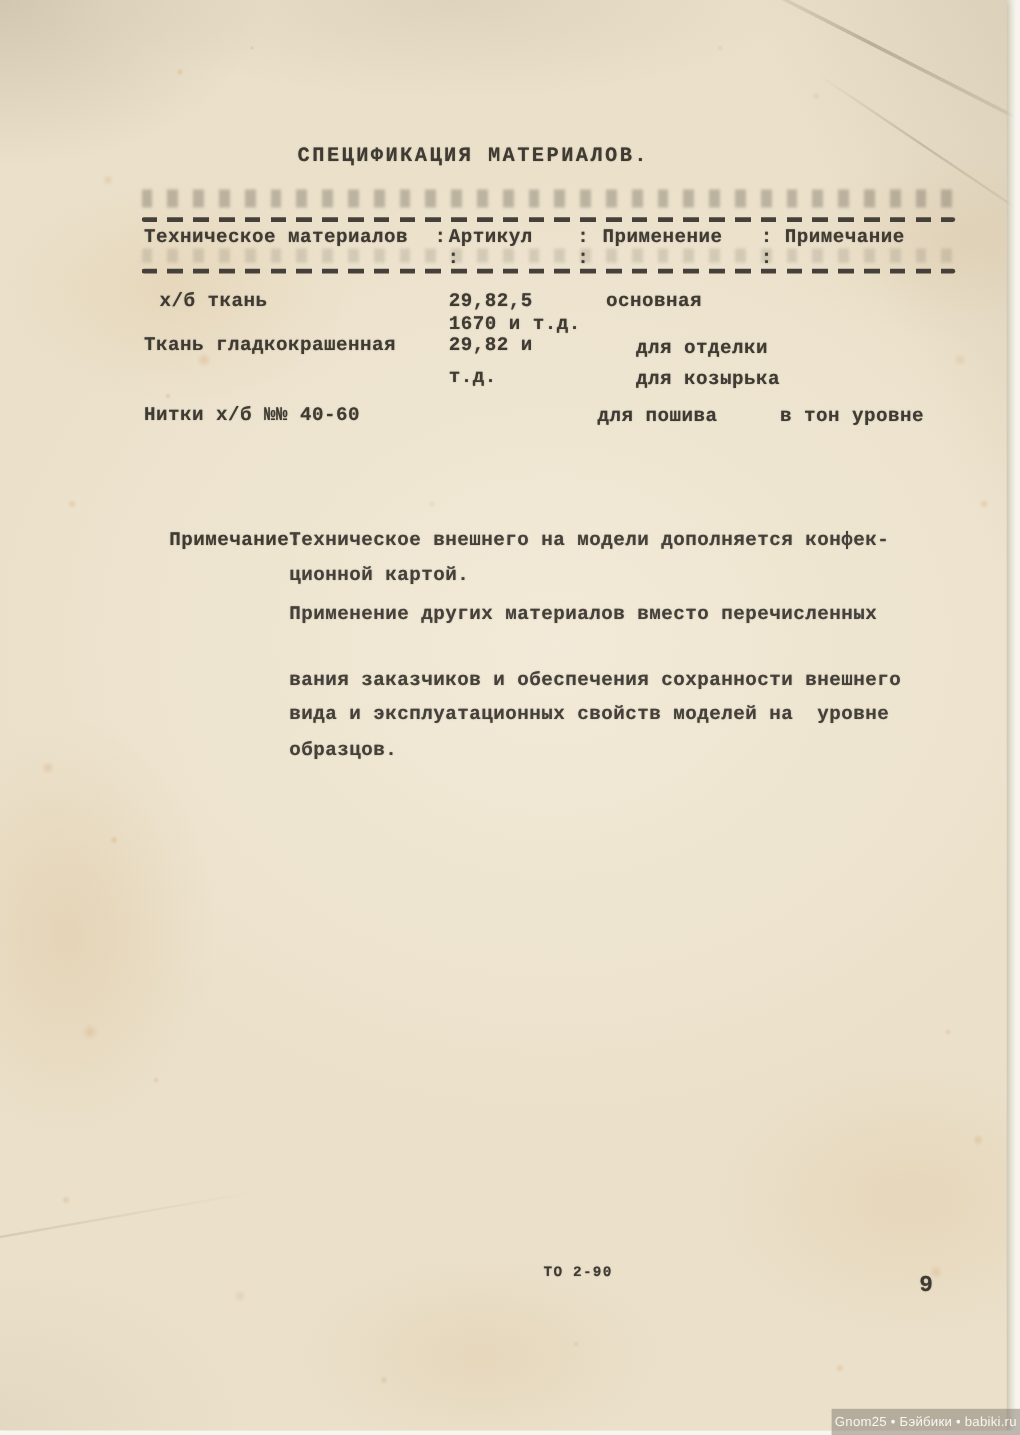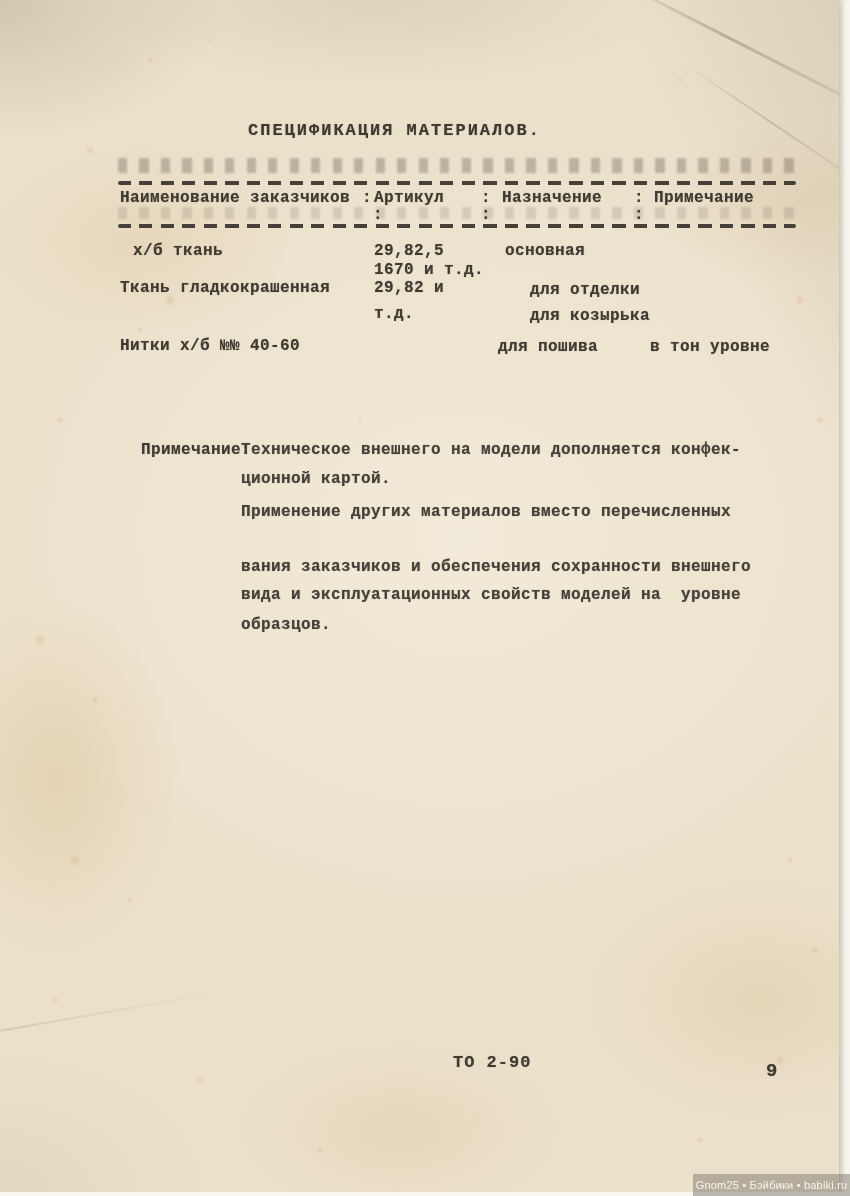--- a/index.html
+++ b/index.html
@@ -68,21 +68,21 @@
     position: absolute;
     color: #3f3b33;
     font-weight: bold;
     font-size: 16px;
     letter-spacing: 0.4px;
     white-space: pre;
     text-shadow: 0 0 1px rgba(62,58,49,.55);
   }
   .title { font-size: 17px; letter-spacing: 2px; }
   .para  { color: #45413a; }
-  .footer-code { font-size: 17px; letter-spacing: 1px; }
+  .footer-code { font-size: 12px; letter-spacing: 1px; }
   .page-num    { font-size: 19px; }
   
   .dash {
     position: absolute; left: 118px; width: 678px; height: 4px;
     background: repeating-linear-gradient(90deg, #45413a 0 13px, transparent 13px 21.5px);
     filter: blur(0.4px); border-radius: 2px;
   }
   
   .ghost {
     position: absolute; left: 118px; width: 678px; height: 15px;
@@ -115,25 +115,25 @@
   <div class="crease crease-bl"></div>
   <div class="edge-right"></div>
   <div class="edge-bottom"></div>
 
   <div class="typed title" style="left:248px; top:121px;">СПЕЦИФИКАЦИЯ МАТЕРИАЛОВ.</div>
 
   <div class="ghost" style="top:158px;"></div>
   <div class="dash" style="top:181px;"></div>
   <div class="ghost faint" style="top:207px;"></div>
 
-  <div class="typed" style="left:120px; top:189px;">Наименование заказчиков</div>
+  <div class="typed" style="left:120px; top:189px;">Техническое материалов</div>
   <div class="typed" style="left:362px; top:189px;">:</div>
   <div class="typed" style="left:374px; top:189px;">Артикул</div>
   <div class="typed" style="left:481px; top:189px;">:</div>
-  <div class="typed" style="left:502px; top:189px;">Назначение</div>
+  <div class="typed" style="left:502px; top:189px;">Применение</div>
   <div class="typed" style="left:634px; top:189px;">:</div>
   <div class="typed" style="left:654px; top:189px;">Примечание</div>
 
   <div class="typed" style="left:373px; top:206px;">:</div>
   <div class="typed" style="left:481px; top:206px;">:</div>
   <div class="typed" style="left:634px; top:206px;">:</div>
 
   <div class="dash" style="top:224px;"></div>
 
   <div class="typed" style="left:133px; top:242px;">х/б ткань</div>

